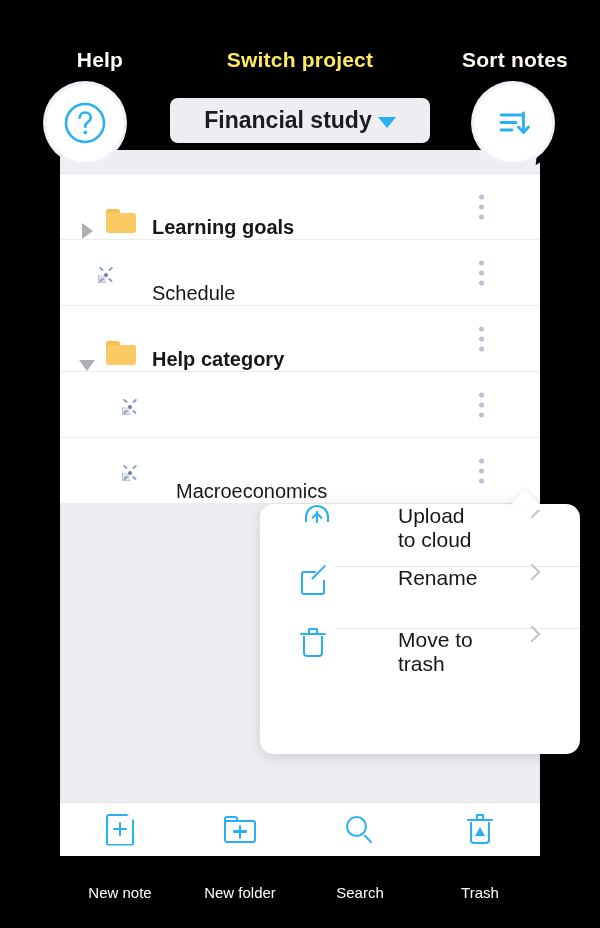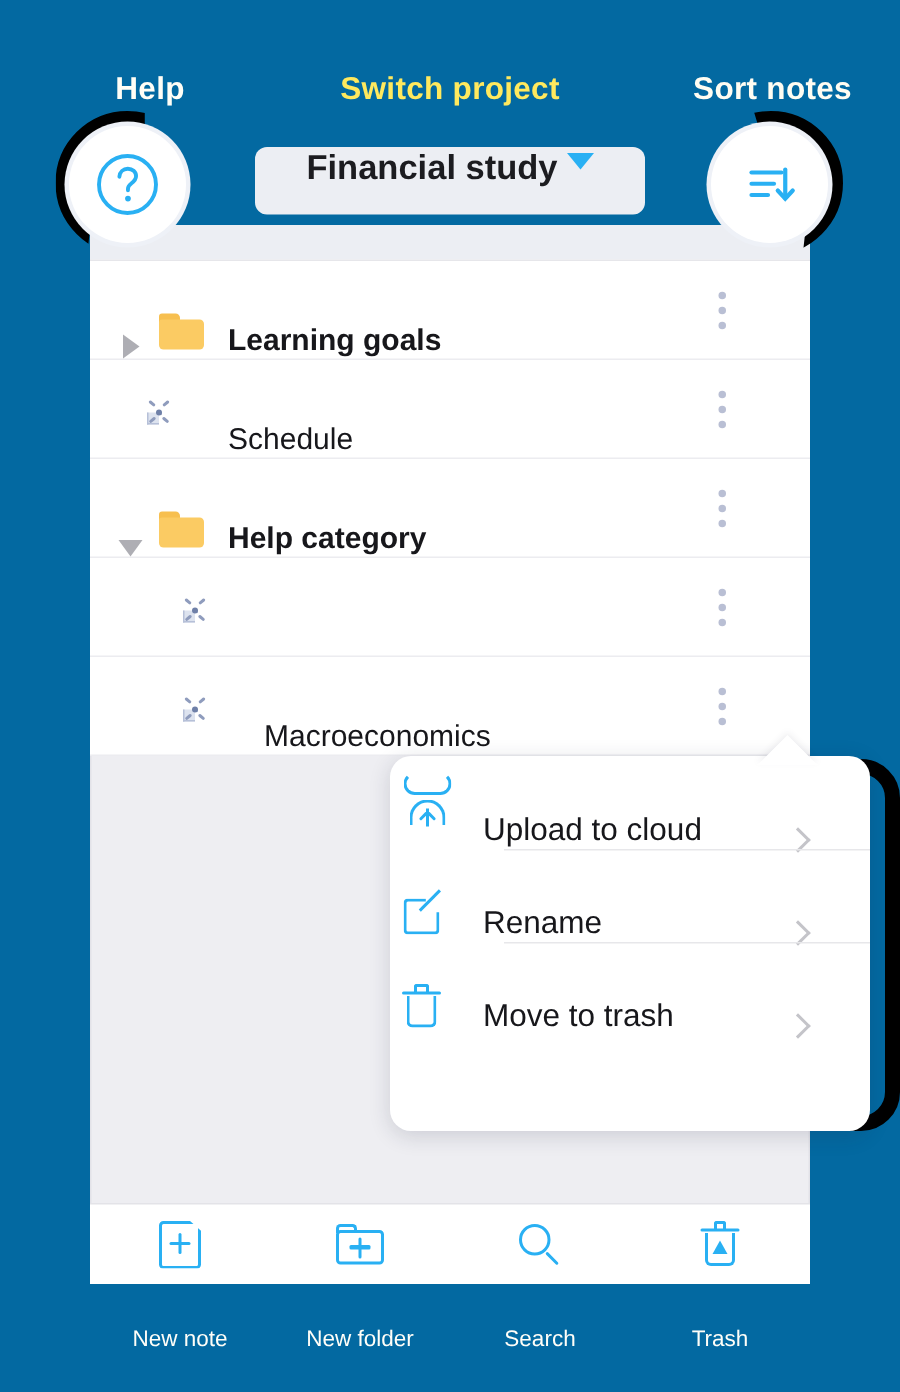--- a/index.html
+++ b/index.html
@@ -2,21 +2,21 @@
 <html><head>
 <meta charset="utf-8">
 <style>
   * { box-sizing: border-box; margin: 0; padding: 0; }
   html, body {
     width: 600px; height: 928px;
     background: #ffffff;
     font-family: "Liberation Sans", sans-serif;
     overflow: hidden;
   }
-  #screen { position: relative; width: 600px; height: 928px; background: #0369a1; }
+  #screen { position: relative; width: 600px; height: 928px; background: #000000; }
 
   
   .anno-caption {
     position: absolute; top: 48px;
     font-size: 21px; font-weight: bold; letter-spacing: .2px;
     text-align: center; white-space: nowrap;
   }
   #cap-help   { left: 30px;  width: 140px; color: #fffef6; }
   #cap-switch { left: 200px; width: 200px; color: #ffe95e; }
   #cap-sort   { left: 440px; width: 150px; color: #fffdf2; }
@@ -38,21 +38,21 @@
     position: absolute; width: 96px; height: 96px; border-radius: 50%;
     border: 9px solid #000; z-index: 6;
   }
   #ring-help { left: 37px; top: 74px;  clip-path: polygon(0 0, 62% 0, 62% 22%, 28% 46%, 22% 100%, 0 100%); }
   #ring-sort { left: 466px; top: 74px; clip-path: polygon(38% 0, 100% 0, 100% 100%, 72% 100%, 78% 46%, 44% 20%); }
 
   .pill {
     position: absolute; left: 170px; top: 98px;
     width: 260px; height: 45px; border-radius: 8px;
     background: #eceef3;
-    display: flex; align-items: flex-start; justify-content: center; gap: 6px;
+    display: flex; align-items: center; justify-content: center; gap: 6px;
     z-index: 5;
   }
   .pill-label { font-size: 23px; font-weight: bold; color: #1c1c20; }
   .caret-down {
     width: 0; height: 0; margin-top: 4px;
     border-left: 9px solid transparent; border-right: 9px solid transparent;
     border-top: 11px solid #29b0f3;
   }
 
   
@@ -152,22 +152,23 @@
   }
   #popup-tail {
     position: absolute; left: 245px; top: 0px;
     width: 0; height: 0;
     border-left: 20px solid transparent; border-right: 20px solid transparent;
     border-bottom: 20px solid #ffffff;
     z-index: 4;
     filter: drop-shadow(0 -2px 2px rgba(30,35,60,.07));
   }
   .menu-item {
-    position: relative; height: 62px; display: flex; align-items: flex-end;
-    padding: 0 18px 0 8px;
+    position: relative; height: 62px; display: flex; align-items: flex-start;
+    padding: 0 18px 0 40px;
+    gap: 44px;
   }
   .menu-item + .menu-item::before {
     content: ""; position: absolute; left: 76px; right: 0; top: 0; height: 1px; background: #e7e7ea;
   }
   .menu-ico { flex: 0 0 auto; width: 34px; height: 34px; position: relative; }
   .menu-label { margin-left: 20px; font-size: 21px; color: #17171b; flex: 1 1 auto; }
   .chev {
     flex: 0 0 auto; width: 12px; height: 12px; margin-right: 24px;
     border-top: 2.4px solid #c4c4c9; border-right: 2.4px solid #c4c4c9;
     transform: rotate(45deg);

